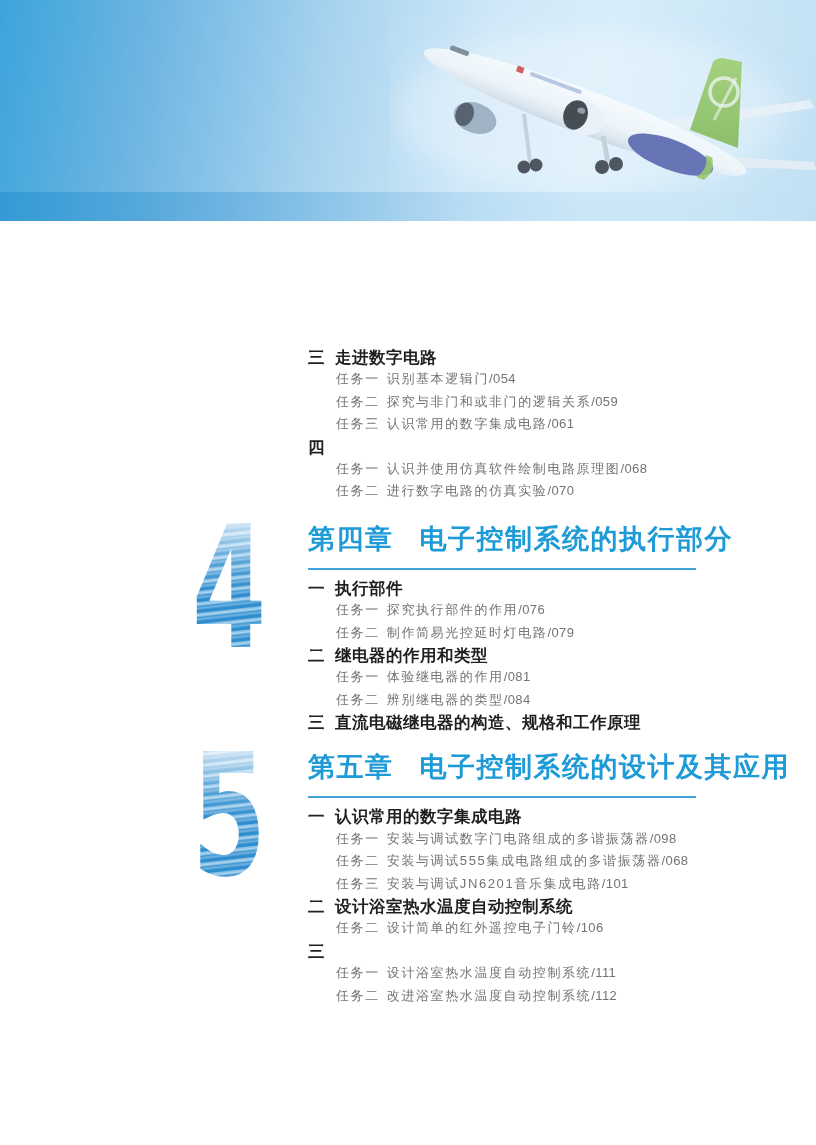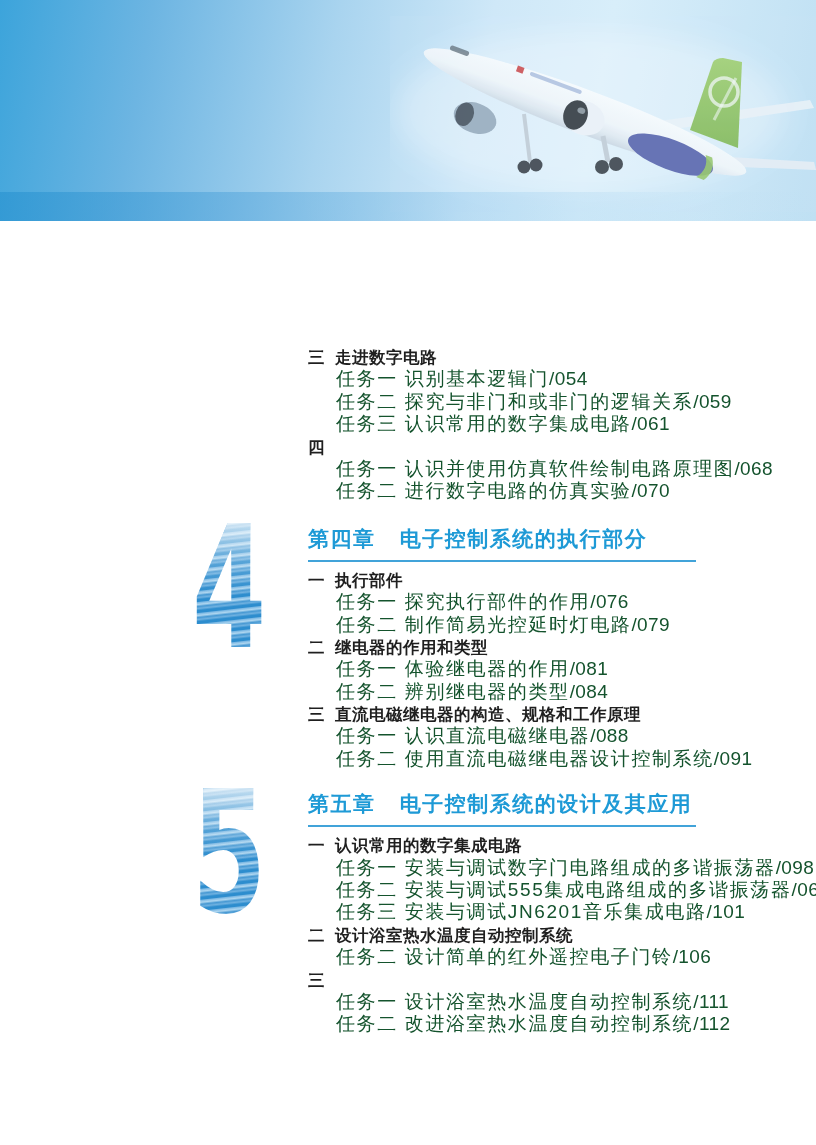--- a/index.html
+++ b/index.html
@@ -54,39 +54,39 @@
     font-weight: 700;
     font-size: 16.5px;
     letter-spacing: 0.5px;
     color: #1f1f1f;
   }
   .sec-num { width: 27px; flex: none; }
   .task-row {
     height: 22.4px;
     line-height: 22.4px;
     padding-left: 28px;
-    font-size: 19px;
+    font-size: 13px;
     letter-spacing: 1.6px;
-    color: #14532d;
+    color: #737373;
     white-space: nowrap;
   }
   .task-label { margin-right: 7px; }
   .task-page { letter-spacing: 0.4px; }
 
   .chapter { position: relative; }
   .chapter-4 { margin-top: 24px; }
   .chapter-5 { margin-top: 22px; }
   .chapter-heading {
     margin: 0 2px 7px 0;
-    font-size: 21px;
+    font-size: 27px;
     font-weight: 700;
     line-height: 24px;
     letter-spacing: 1.5px;
     color: #1e9ad6;
-    padding-bottom: 9px;
+    padding-bottom: 17px;
     border-bottom: 2px solid #41a3d9;
     white-space: nowrap;
   }
   .ch-label { margin-right: 17px; }
 
   .bignum {
     position: absolute;
     left: -116px;
     top: -4px;
     width: 120px;
@@ -234,25 +234,20 @@
 
   <div class="task-row"><span class="task-label">任务二</span><span class="task-title">辨别继电器的类型</span><span class="task-page">/084</span></div>
 </div>
   </div>
 
   <div class="sec">
     <div class="sec-head">
       <span class="sec-num">三</span>
       <span class="sec-title">直流电磁继电器的构造、规格和工作原理</span>
     </div>
-    <div class="tasks">
-  <div class="task-row"><span class="task-label">任务一</span><span class="task-title">认识直流电磁继电器</span><span class="task-page">/088</span></div>
-
-  <div class="task-row"><span class="task-label">任务二</span><span class="task-title">使用直流电磁继电器设计控制系统</span><span class="task-page">/091</span></div>
-</div>
   </div>
 </div>
     </section>
 
     <section class="chapter chapter-5">
       <div class="bignum">5</div>
       <h2 class="chapter-heading">
         <span class="ch-label">第五章</span>
         <span class="ch-title">电子控制系统的设计及其应用</span>
       </h2>

